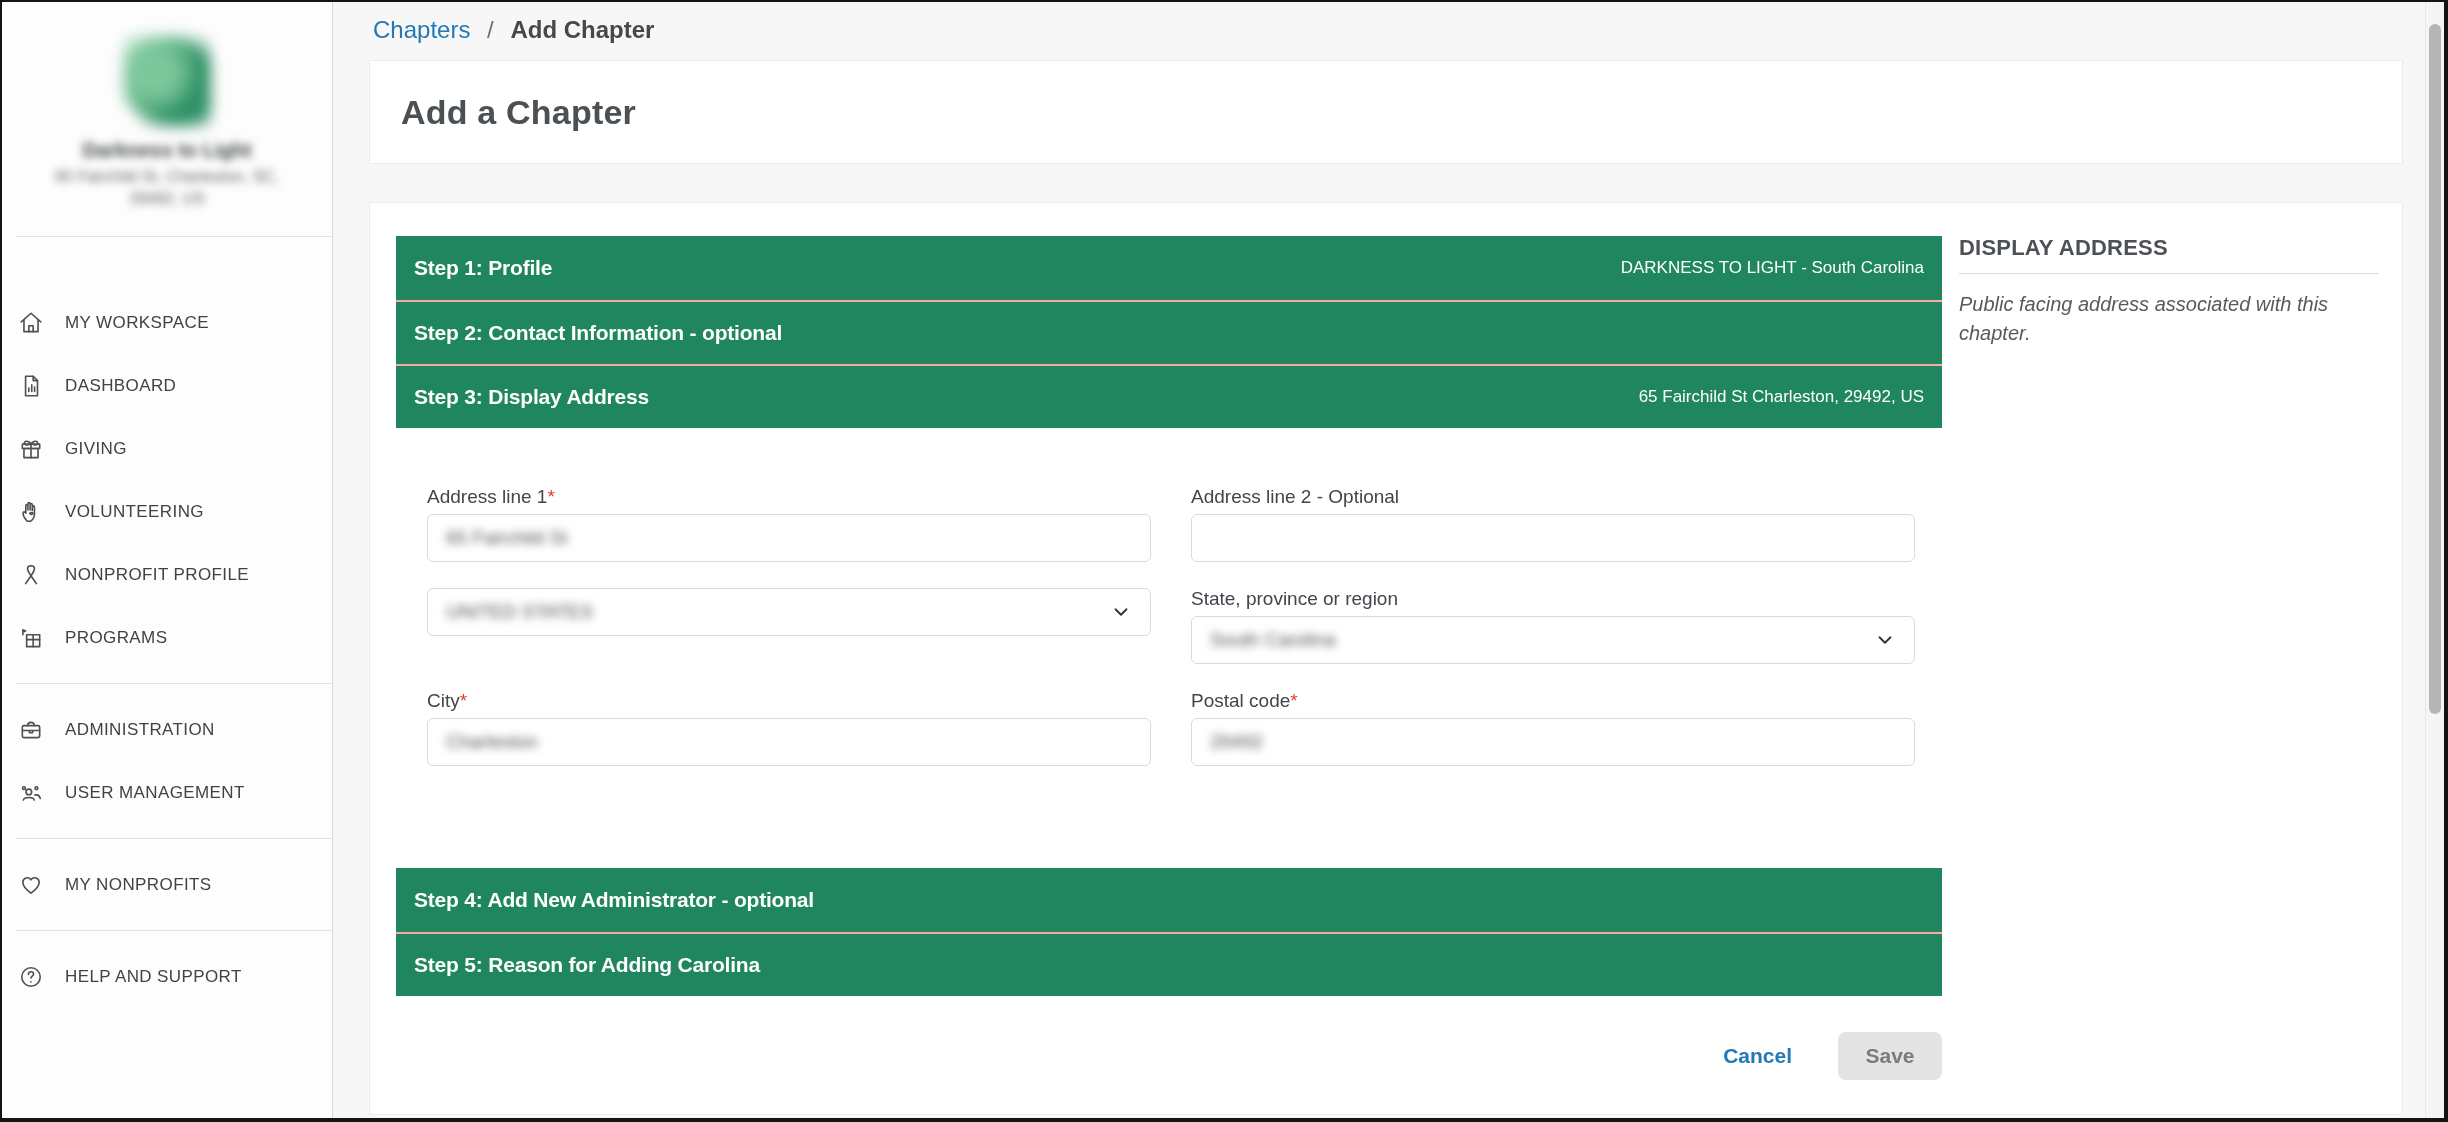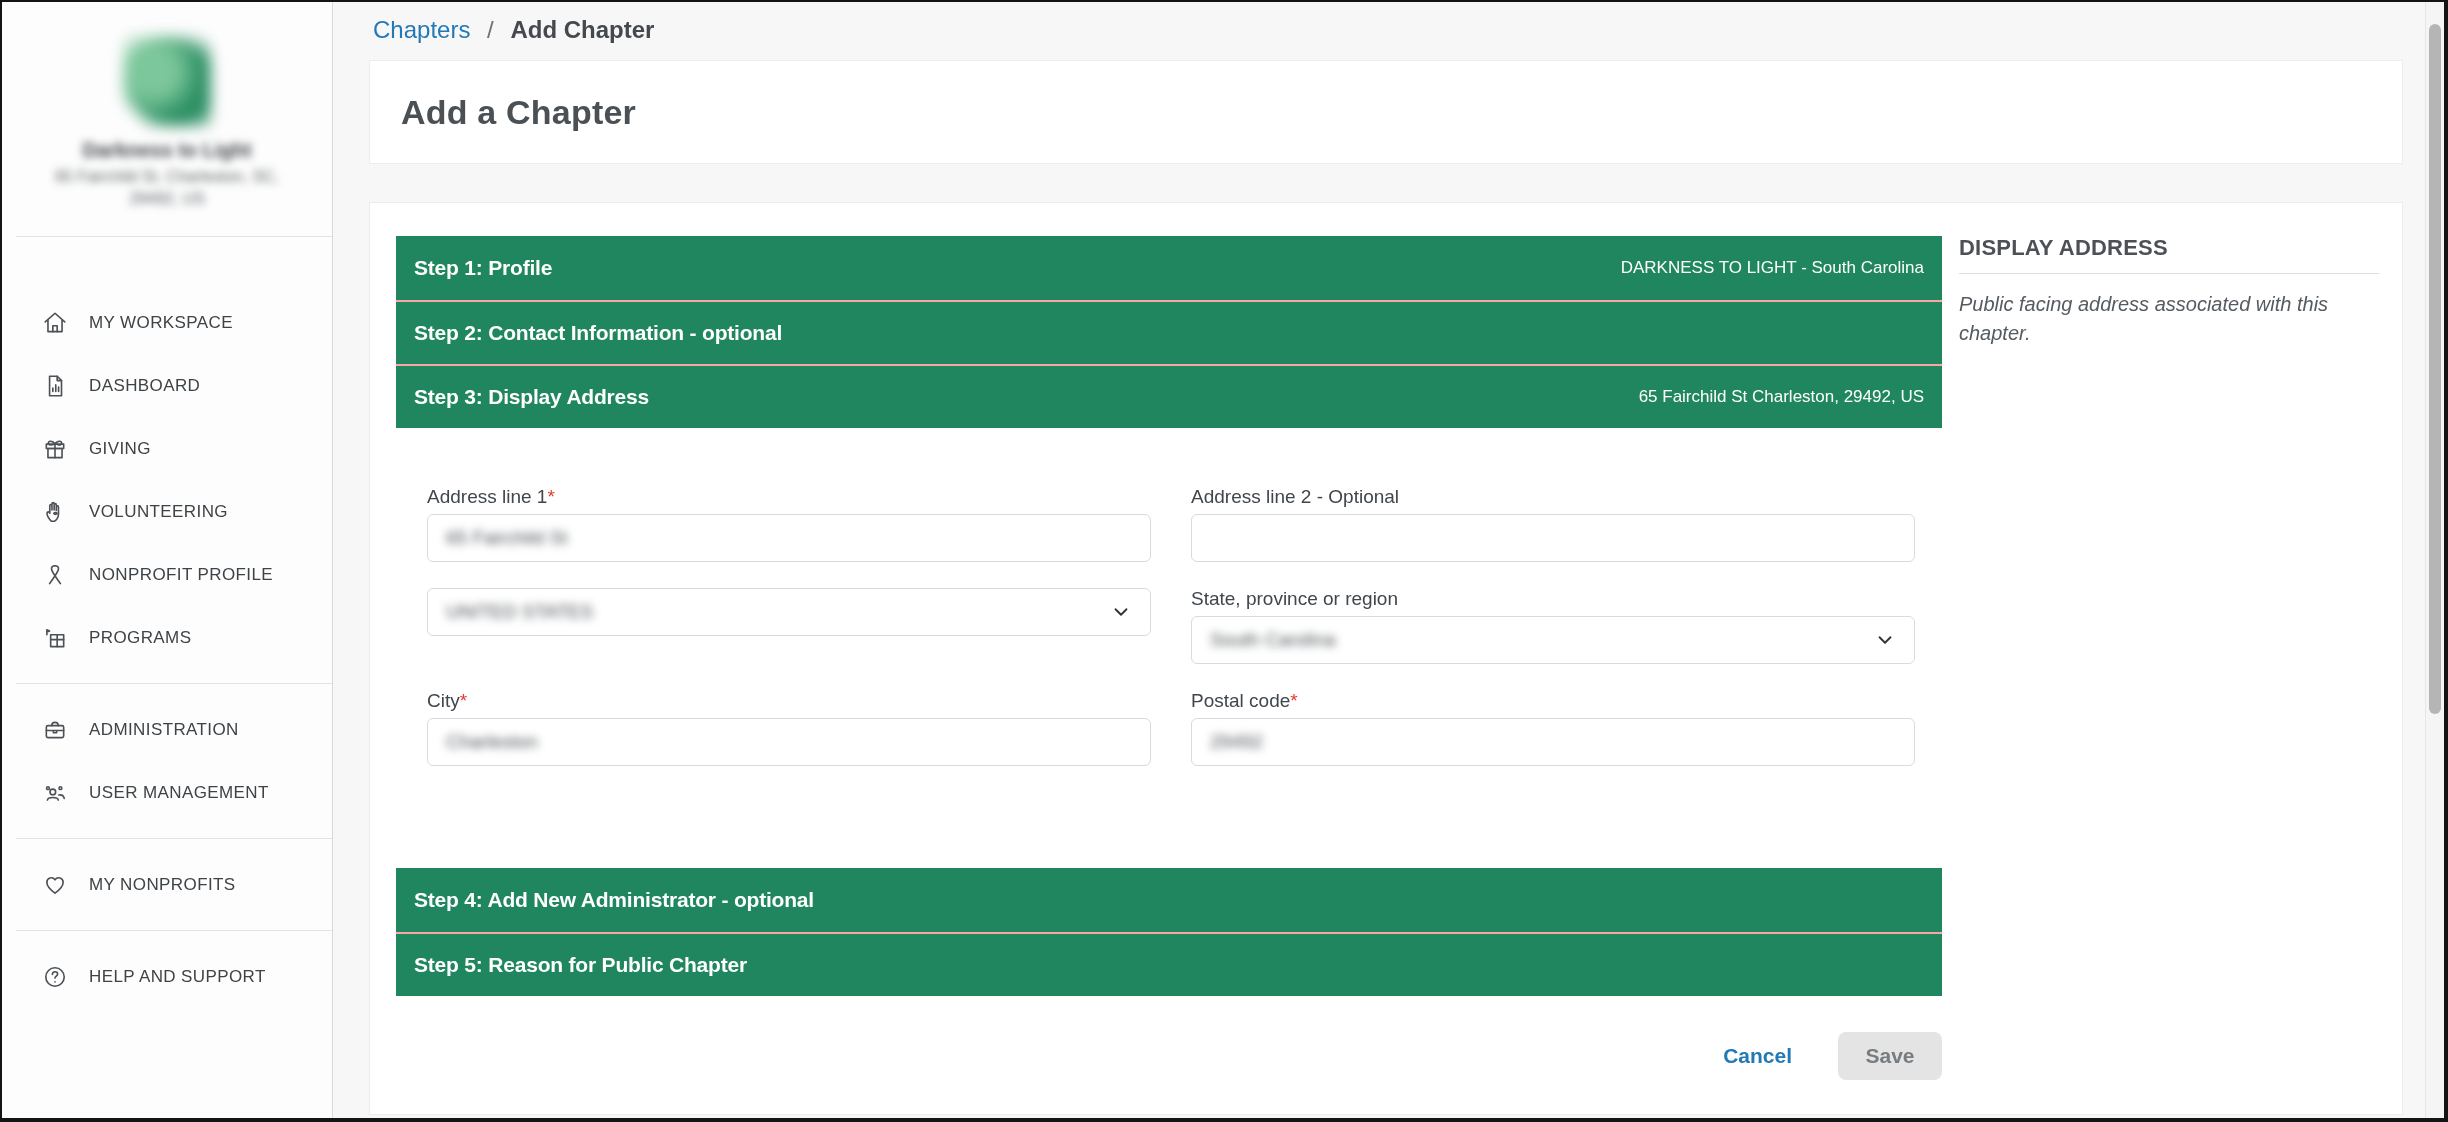--- a/index.html
+++ b/index.html
@@ -35,21 +35,21 @@
   }
   .org-address {
     margin-top: 4px; font-size: 16px; line-height: 22px; color: #5c6165;
     filter: blur(4px);
   }
   .side-divider { border: none; border-top: 1px solid #e3e3e3; margin: 0 0 0 14px; }
   .side-divider.first { margin-top: 26px; }
   .menu { padding-top: 54px; }
   .menu-item {
     height: 63px; display: flex; align-items: center; gap: 21px;
-    padding-left: 40px; cursor: pointer;
+    padding-left: 16px; cursor: pointer;
   }
   .menu-item .mi-icon { width: 26px; height: 26px; color: #4d5156; flex: 0 0 26px; }
   .menu-item .mi-label { font-size: 17px; letter-spacing: 0.4px; color: #3e4347; }
   .menu .side-divider { margin-top: 14px; margin-bottom: 14px; }
 
   
   .breadcrumb { position: absolute; left: 371px; top: 14px; font-size: 24px; }
   .breadcrumb .bc-link { color: #2279b5; text-decoration: none; cursor: pointer; }
   .breadcrumb .bc-sep { color: #6d7276; margin: 0 10px; }
   .breadcrumb .bc-current { color: #45494d; font-weight: 600; }
@@ -341,21 +341,21 @@
       </div>
 
     </div>
 
     <div class="lower-steps">
       <div class="step-header">
         <span class="step-label">Step 4: Add New Administrator - optional</span>
         <span class="step-value"></span>
       </div>
       <div class="step-header">
-        <span class="step-label">Step 5: Reason for Public Chapter</span>
+        <span class="step-label">Step 5: Reason for Adding Carolina</span>
         <span class="step-value"></span>
       </div>
     </div>
 
     <div class="footer-actions">
       <button class="btn-cancel">Cancel</button>
       <button class="btn-save">Save</button>
     </div>
 
   </div>

